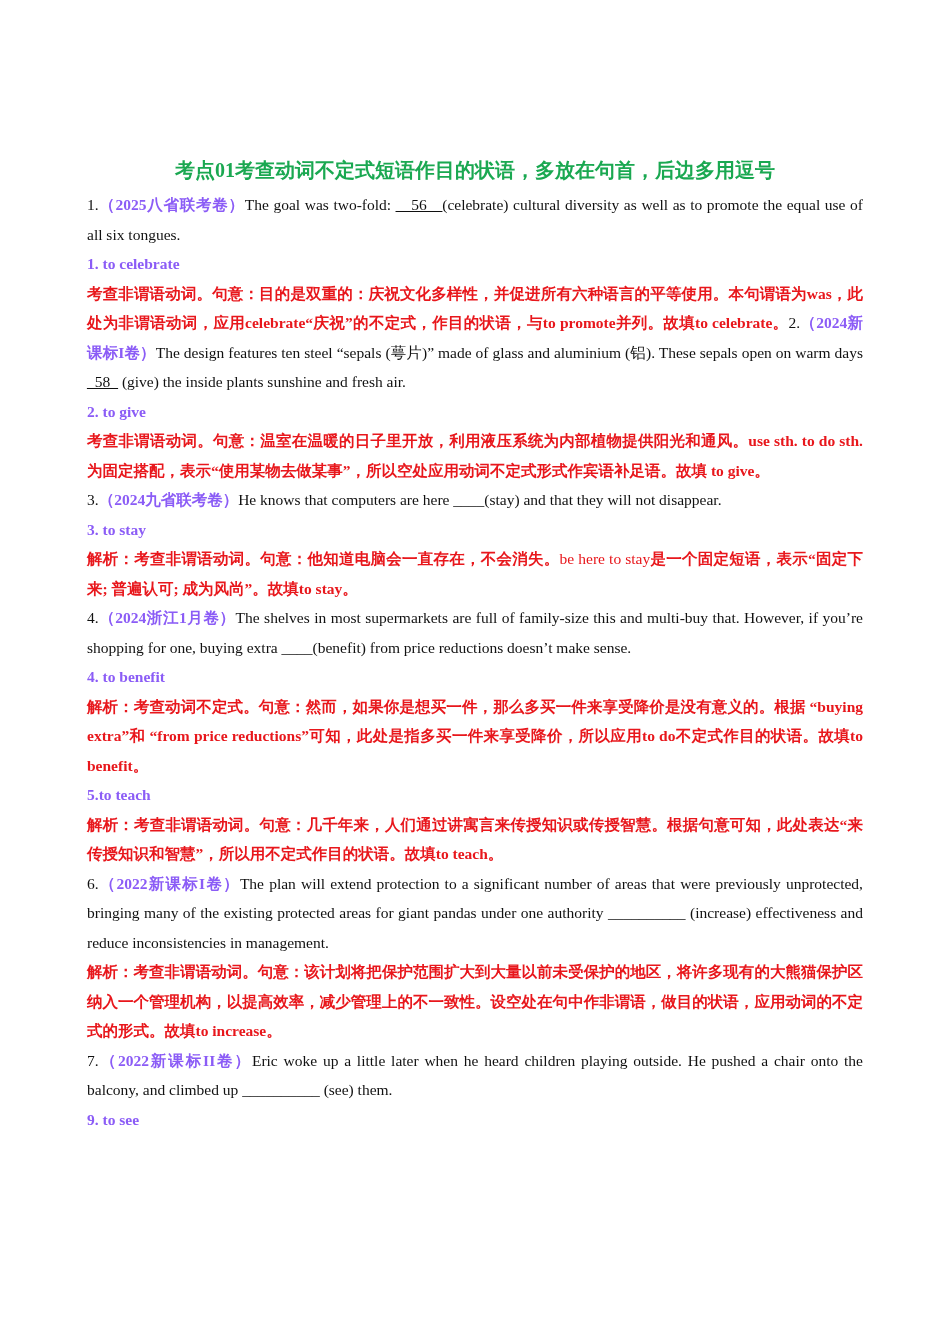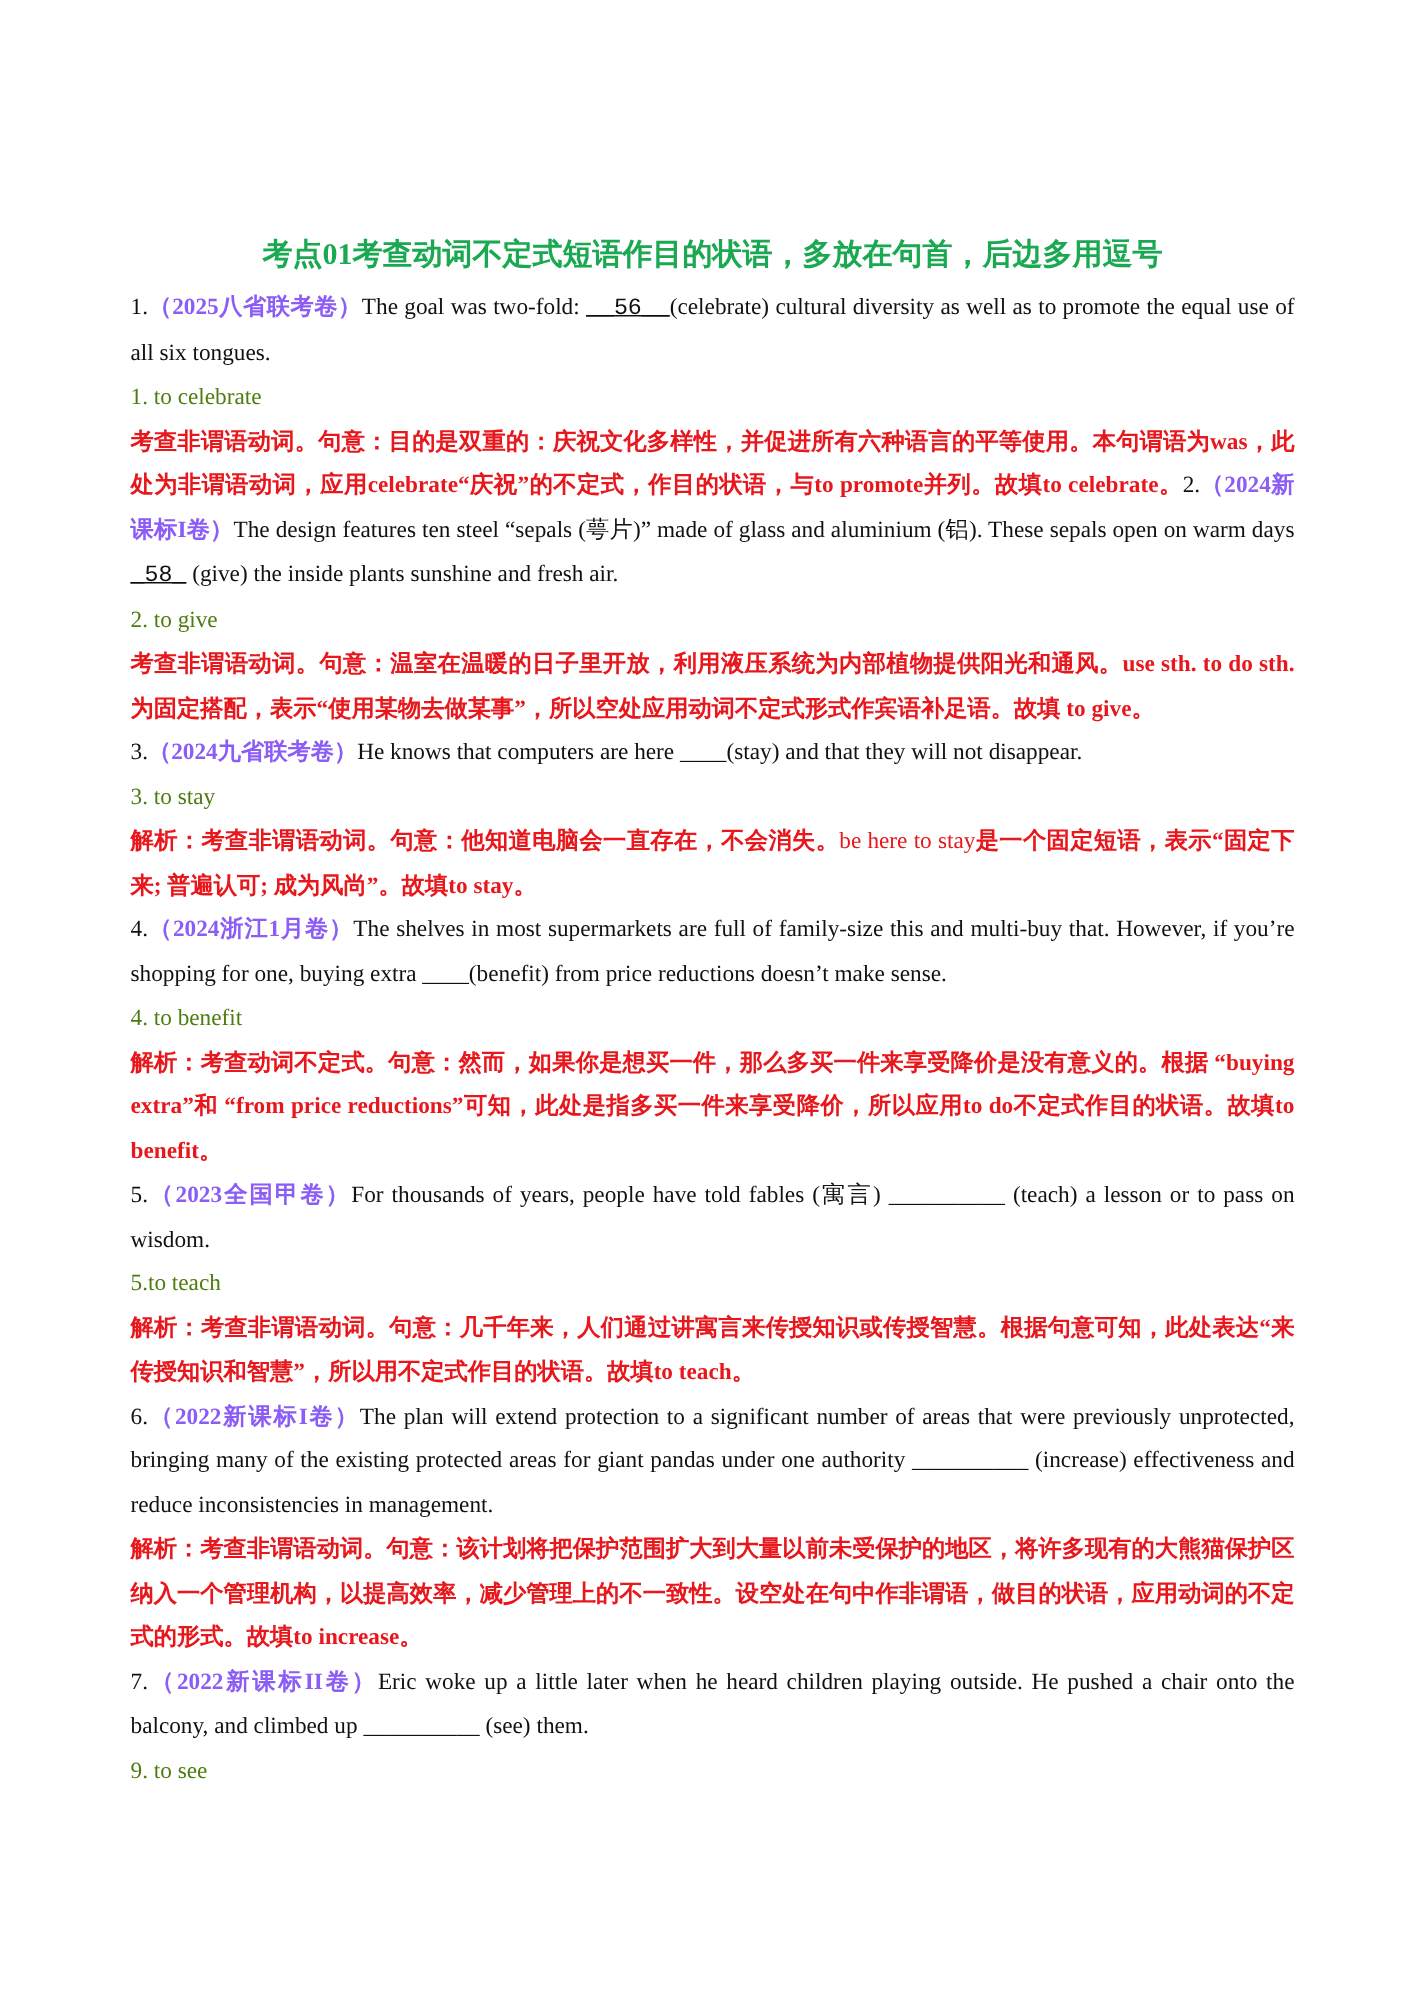--- a/index.html
+++ b/index.html
@@ -11,24 +11,24 @@
     }
     .title {
       text-align: center; color: #1aa851; font-weight: bold;
       font-size: 20px; line-height: 36px; margin: 0 0 2px 0;
       font-family: "Liberation Serif", "DejaVu Sans", serif;
       white-space: nowrap;
     }
     p { margin: 0; line-height: 29.5px; text-align: justify; }
     .q { color: #111; }
     .src { color: #8b5cf6; font-weight: bold; }
-    .ans { color: #4d7c0f; font-weight: normal; }
+    .ans { color: #8b5cf6; font-weight: bold; }
     .exp { color: #e8171c; font-weight: bold; text-align: justify; }
     .plain-red { color: #e8171c; font-weight: normal; }
-    .blank { display: inline; text-decoration: underline; font-family: Liberation Mono, monospace; }
+    .blank { display: inline; text-decoration: underline; }
   </style>
 </head>
 <body>
 
 <div class="page">
 
   <div class="title">考点01考查动词不定式短语作目的状语，多放在句首，后边多用逗号</div>
 
   <p class="q"><span>1.</span><span class="src">（2025八省联考卷）</span><span>The goal was two-fold: </span><span class="blank">__56__</span><span>(celebrate) cultural diversity as well as to promote the equal use of all six tongues.</span></p>
   <p class="ans">1. to celebrate</p>
@@ -38,21 +38,20 @@
   <p class="exp">考查非谓语动词。句意：温室在温暖的日子里开放，利用液压系统为内部植物提供阳光和通风。use sth. to do sth.为固定搭配，表示“使用某物去做某事”，所以空处应用动词不定式形式作宾语补足语。故填 to give。</p>
 
   <p class="q"><span>3.</span><span class="src">（2024九省联考卷）</span><span>He knows that computers are here </span><span>____</span><span>(stay) and that they will not disappear.</span></p>
   <p class="ans">3. to stay</p>
   <p class="exp"><span>解析：考查非谓语动词。句意：他知道电脑会一直存在，不会消失。</span><span class="plain-red">be here to stay</span><span>是一个固定短语，表示“固定下来; 普遍认可; 成为风尚”。故填to stay。</span></p>
 
   <p class="q"><span>4.</span><span class="src">（2024浙江1月卷）</span><span>The shelves in most supermarkets are full of family-size this and multi-buy that. However, if you’re shopping for one, buying extra </span><span>____</span><span>(benefit) from price reductions doesn’t make sense.</span></p>
   <p class="ans">4. to benefit</p>
   <p class="exp">解析：考查动词不定式。句意：然而，如果你是想买一件，那么多买一件来享受降价是没有意义的。根据 “buying extra”和 “from price reductions”可知，此处是指多买一件来享受降价，所以应用to do不定式作目的状语。故填to benefit。</p>
 
-  <p class="q"><span>5.</span><span class="src">（2023全国甲卷）</span><span>For thousands of years, people have told fables (寓言) </span><span>__________</span><span> (teach) a lesson or to pass on wisdom.</span></p>
   <p class="ans">5.to teach</p>
   <p class="exp">解析：考查非谓语动词。句意：几千年来，人们通过讲寓言来传授知识或传授智慧。根据句意可知，此处表达“来传授知识和智慧”，所以用不定式作目的状语。故填to teach。</p>
 
   <p class="q"><span>6.</span><span class="src">（2022新课标I卷）</span><span>The plan will extend protection to a significant number of areas that were previously unprotected, bringing many of the existing protected areas for giant pandas under one authority </span><span>__________</span><span> (increase) effectiveness and reduce inconsistencies in management.</span></p>
   <p class="exp">解析：考查非谓语动词。句意：该计划将把保护范围扩大到大量以前未受保护的地区，将许多现有的大熊猫保护区纳入一个管理机构，以提高效率，减少管理上的不一致性。设空处在句中作非谓语，做目的状语，应用动词的不定式的形式。故填to increase。</p>
 
   <p class="q"><span>7.</span><span class="src">（2022新课标II卷）</span><span>Eric woke up a little later when he heard children playing outside. He pushed a chair onto the balcony, and climbed up </span><span>__________</span><span> (see) them.</span></p>
   <p class="ans">9. to see</p>
 
 </div>

